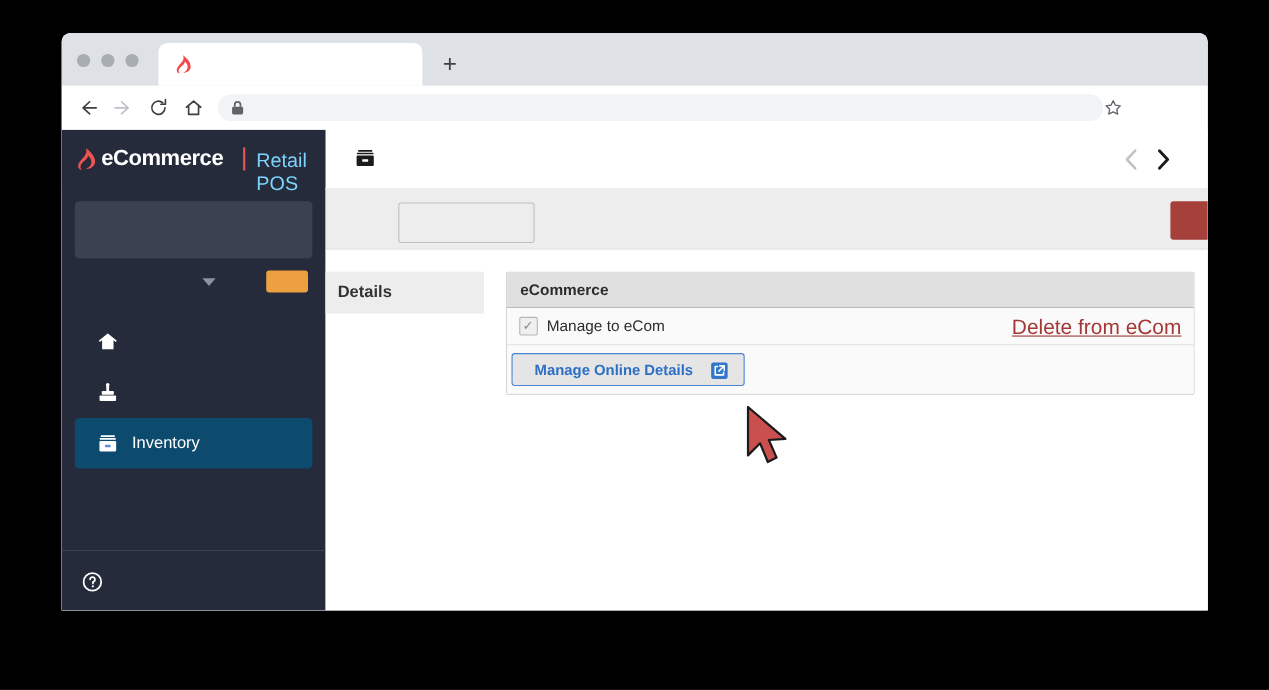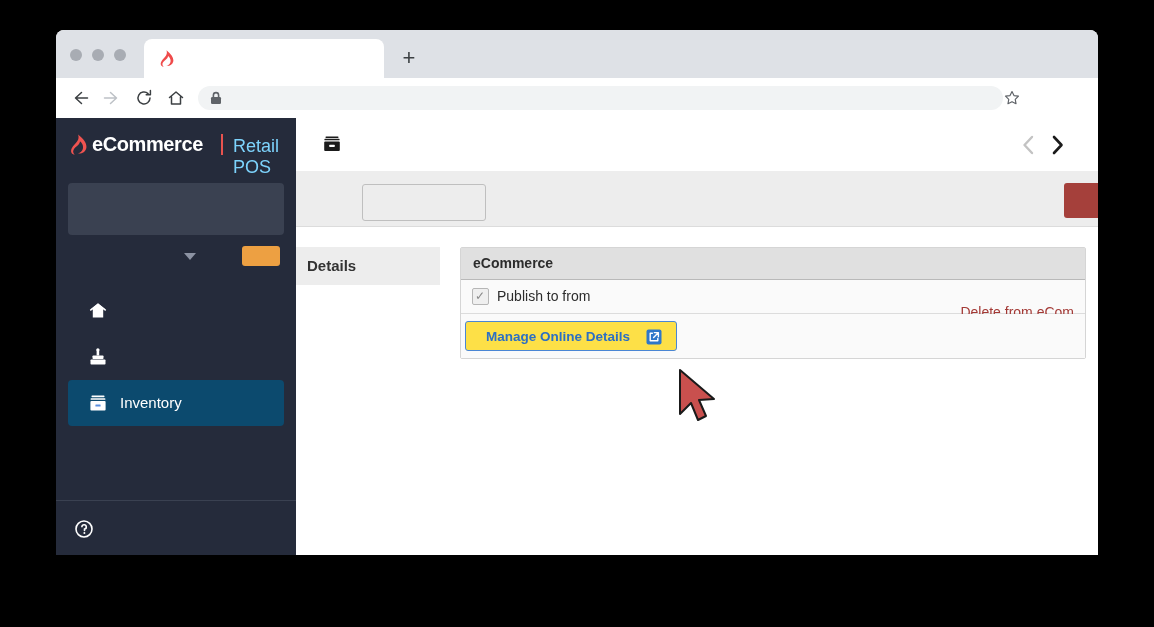--- a/index.html
+++ b/index.html
@@ -98,26 +98,26 @@
     padding-left:12px;font-size:14px;font-weight:700;color:#2c2c2c;
   }
   .panel-row{position:relative;height:33px;background:#fafafa;border-bottom:1px solid #dcdcdc;}
   .cbx{
     position:absolute;left:11px;top:8px;width:15px;height:15px;background:#efefef;
     border:1px solid #b6b6b6;border-radius:2px;
   }
   .cbx-mark{position:absolute;left:2px;top:1px;font-size:12px;color:#8a8a8a;line-height:13px;}
   .row-label{position:absolute;left:36px;top:8px;font-size:14px;color:#2c2c2c;}
   .row-link{
-    position:absolute;right:11px;top:24px;font-size:14px;color:#a33935;
+    position:absolute;right:11px;top:8px;font-size:19px;color:#a33935;
     text-decoration:underline;cursor:pointer;
   }
   .panel-actions{position:relative;height:44px;background:#fafafa;}
   .btn{
-    position:absolute;top:7px;height:30px;background:#fde047;border:1px solid #4a86d4;border-radius:3px;
+    position:absolute;top:7px;height:30px;background:#e5e5e5;border:1px solid #4a86d4;border-radius:3px;
     box-sizing:border-box;cursor:pointer;
   }
   .btn-a{left:4px;width:212px;}
   .btn-b{left:228px;width:200px;}
   .btn-lbl{position:absolute;left:20px;top:7px;font-size:13.5px;font-weight:700;color:#2c6fc4;}
   .btn-ico{position:absolute;top:7px;width:16px;height:16px;}
   .btn-a .btn-ico{left:180px;}
   .btn-b .btn-ico{left:166px;}
 
   .cursor{position:absolute;left:676px;top:368px;width:44px;height:56px;pointer-events:none;}
@@ -289,21 +289,21 @@
 
       <div class="content">
 
         <div class="panel">
           <div class="panel-head">eCommerce</div>
 
           <div class="panel-row">
             <span class="cbx">
               <span class="cbx-mark">✓</span>
             </span>
-            <span class="row-label">Publish to from</span>
+            <span class="row-label">Manage to eCom</span>
             <span class="row-link">Delete from eCom</span>
           </div>
 
           <div class="panel-actions">
 
             <div class="btn btn-a">
               <span class="btn-lbl">Manage Online Details</span>
               <span class="btn-ico">
                 <svg width="16" height="16" viewBox="0 0 16 16">
                   <rect x="0.5" y="0.5" width="15" height="15" rx="2" fill="#2f77c9"></rect>

